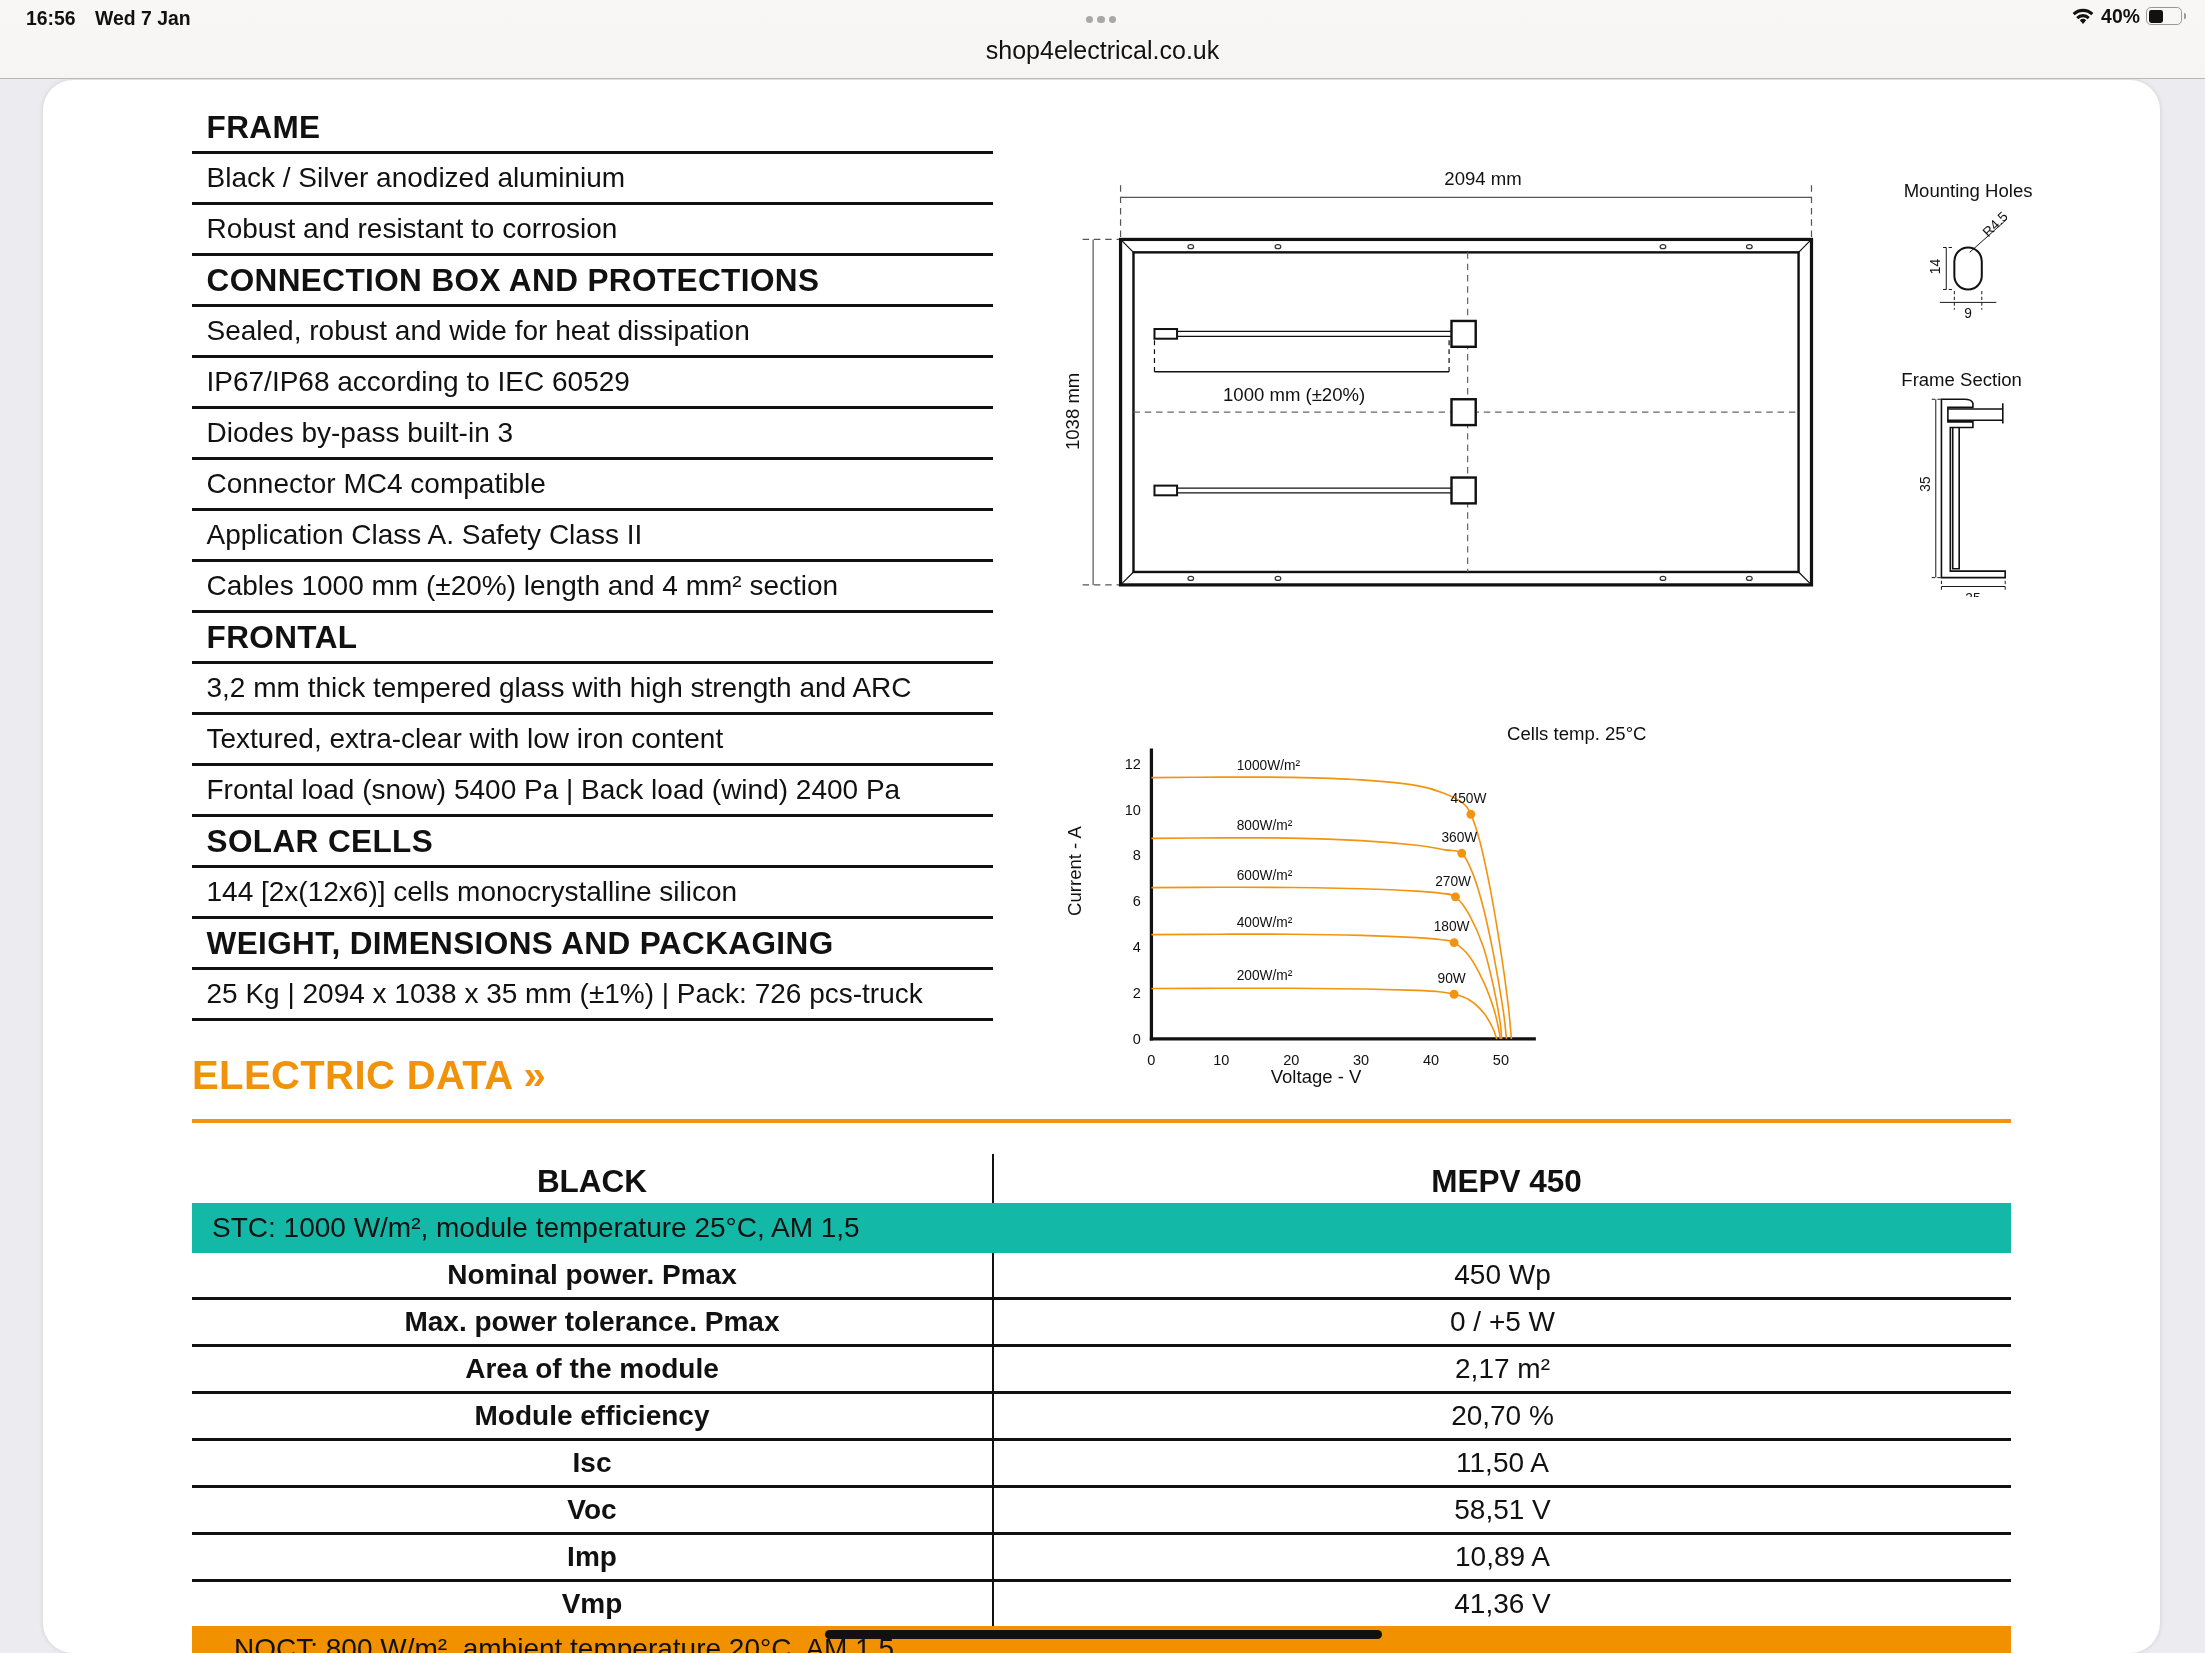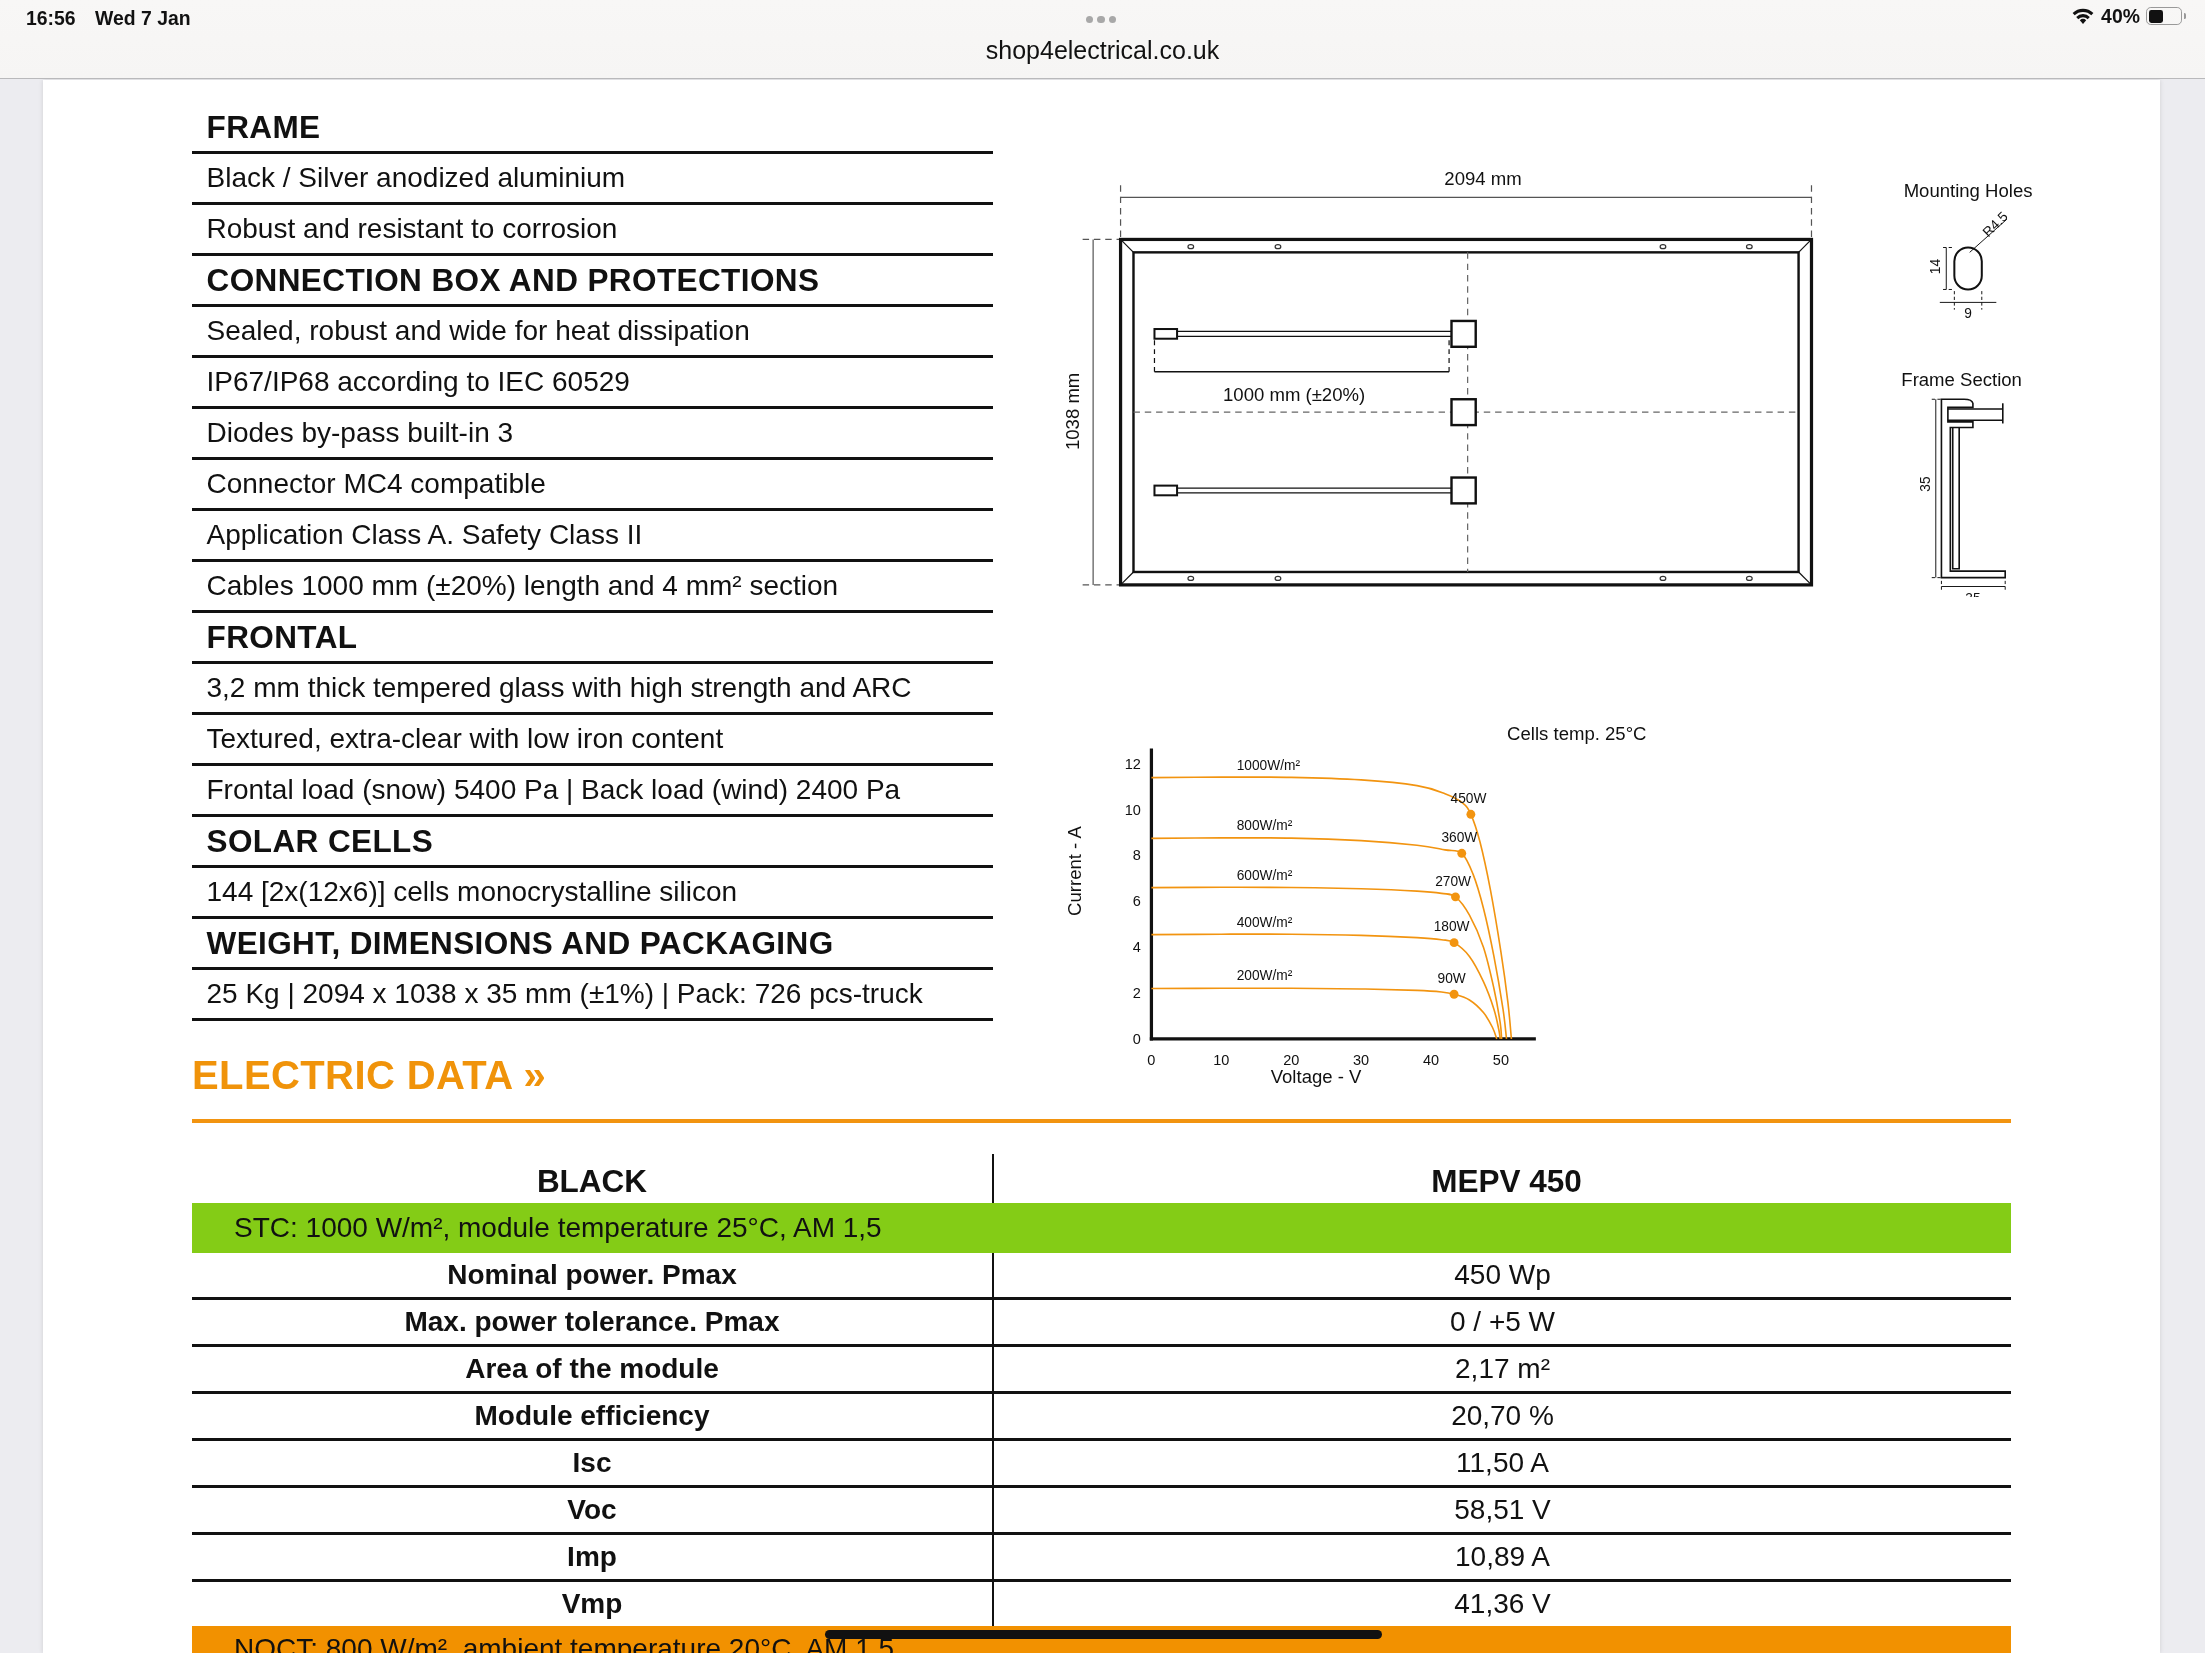--- a/index.html
+++ b/index.html
@@ -21,21 +21,21 @@
   .dots { position:absolute; left:1086px; top:16px; display:flex; gap:4px; }
   .dots span { width:7.3px; height:7.3px; border-radius:50%; background:#a8a8a8; display:block; }
   .url { position:absolute; left:0; width:2205px; top:36px; text-align:center; font-size:25px; color:#111; }
   .status-right { position:absolute; right:22.6px; top:4.8px; display:flex; align-items:center; gap:6.5px; font-size:19.4px; font-weight:600; }
   .wifi { width:24px; height:19.4px; }
   .battery { width:36px; height:18px; border:1.6px solid #999; border-radius:4.8px; position:relative; box-sizing:border-box; }
   .battery::before { content:""; position:absolute; left:1.6px; top:1.6px; bottom:1.6px; width:40%; background:#111; border-radius:2.4px; }
   .battery::after { content:""; position:absolute; right:-4.8px; top:4.8px; width:2.4px; height:5.7px; background:#999; border-radius:0 1.6px 1.6px 0; }
 
   
-  .page { position:absolute; left:43px; top:80px; width:2117px; height:1573px; background:#fff; box-shadow:0 0 4.8px rgba(0,0,0,0.12); }
+  .page { position:absolute; left:43px; top:80px; width:2117px; height:1573px; background:#fff; box-shadow:0 0 4.8px rgba(0,0,0,0.12);border-radius:30px; }
 
   
   .spec { position:absolute; left:149px; top:23.4px; width:801px; }
   .spec-row { height:48px; border-bottom:3.2px solid #111; box-sizing:content-box; display:flex; align-items:center; padding-left:14.5px; font-size:28px; color:#111; white-space:nowrap; }
   .spec-row.heading { font-weight:700; font-size:31.5px; letter-spacing:0.4px; }
 
   
   .diagram { position:absolute; left:1017px; top:65px; }
   .diagram text { font-family:"Liberation Sans", sans-serif; fill:#111; }
 
@@ -44,21 +44,21 @@
   .chart text { font-family:"Liberation Sans", sans-serif; fill:#111; }
 
   
   .ed-title { position:absolute; left:149px; top:973px; font-size:40px; font-weight:700; color:#f0930a; letter-spacing:0.4px; }
   .ed-rule { position:absolute; left:149px; top:1039px; width:1819px; height:4px; background:#f29410; }
   .ed-table { position:absolute; left:149px; top:1074px; width:1819px; }
   .ed-head { display:flex; height:49px; }
   .ed-head div { display:flex; align-items:center; justify-content:center; font-weight:700; font-size:31.5px; padding-top:6.5px; }
   .ed-head .c1 { width:800px; border-right:2.4px solid #111; }
   .ed-head .c2 { flex:1;margin-left:8px; }
-  .ed-band { height:50px; background:#84cc16; display:flex; align-items:center; padding-left:42px; font-size:28px; color:#111; }
+  .ed-band { height:50px; background:#14b8a6; display:flex; align-items:center; padding-left:20px; font-size:28px; color:#111; }
   .ed-row { display:flex; height:44px; border-bottom:3.2px solid #111; }
   .ed-row:last-of-type { border-bottom:none; }
   .ed-row div { display:flex; align-items:center; justify-content:center; font-size:28px; }
   .ed-row .c1 { width:800px; border-right:2.4px solid #111;font-weight:bold; }
   .ed-row .c2 { flex:1; }
   .ed-band2 { height:50px; background:#f29100; display:flex; align-items:flex-start; padding-left:42px; font-size:28px; color:#111; padding-top:6.5px; box-sizing:border-box; overflow:hidden; }
 
   .home-indicator { position:absolute; left:825px; top:1630px; width:557px; height:9px; border-radius:4.8px; background:#111; z-index:6; }
 </style>
 </head>

